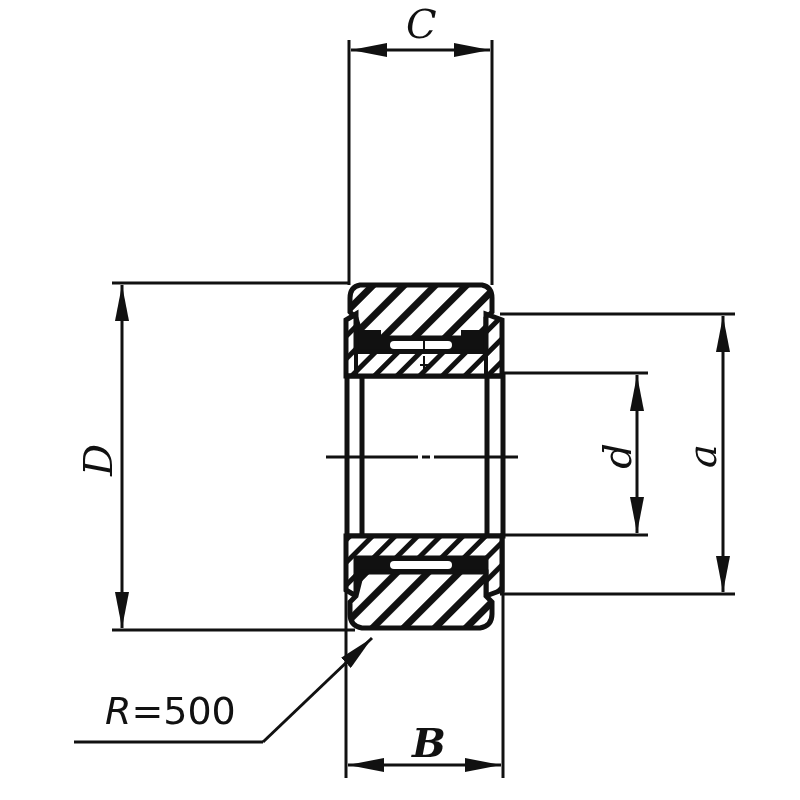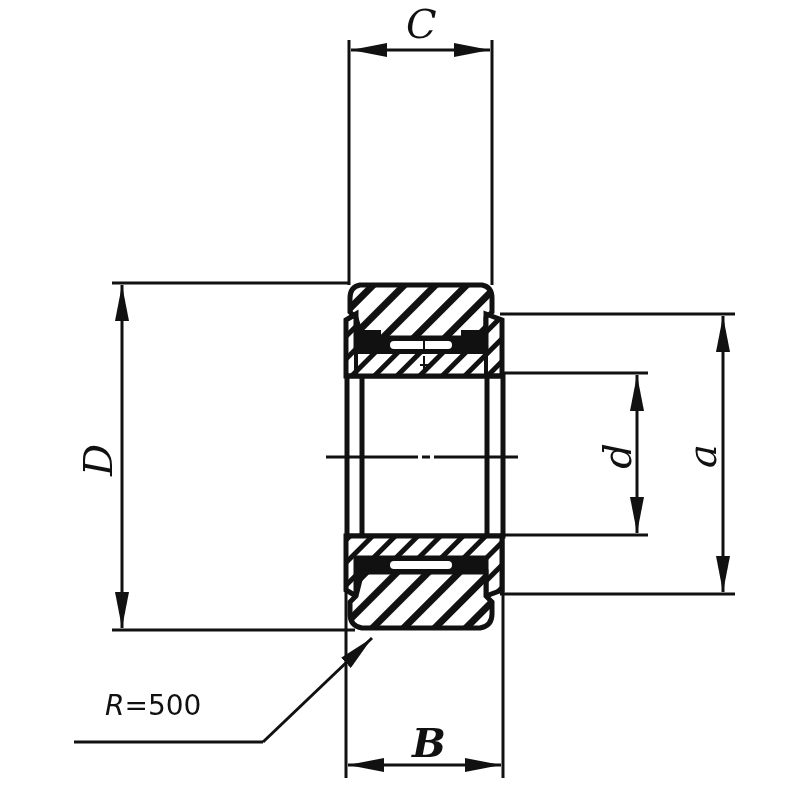--- a/index.html
+++ b/index.html
@@ -1,20 +1,20 @@
 <!DOCTYPE html>
 <html><head>
   <meta charset="utf-8">
   <style>
     html, body { margin: 0; padding: 0; background: #ffffff; }
     body { width: 800px; height: 800px; overflow: hidden; position: relative; }
     #drawing { position: absolute; left: 0; top: 0; width: 800px; height: 800px; }
     .lbl { position: absolute; font-family: "DejaVu Serif", serif; font-style: italic; color: #111; font-size: 40px; line-height: 1; }
     .lbl-rot { transform: rotate(-90deg); transform-origin: center center; }
-    .radius-note { position: absolute; left: 105px; top: 692px; font-family: "DejaVu Sans", sans-serif; font-size: 28px; color: #111; line-height: 1; white-space: nowrap; }
+    .radius-note { position: absolute; left: 105px; top: 692px; font-family: "DejaVu Sans", sans-serif; font-size: 38px; color: #111; line-height: 1; white-space: nowrap; }
     .radius-note .r { font-style: italic; }
   </style>
 </head>
 <body>
 
 <svg id="drawing" viewBox="0 0 800 800" xmlns="http://www.w3.org/2000/svg">
   <defs>
     <pattern id="hatch" patternUnits="userSpaceOnUse" width="22" height="22" patternTransform="rotate(45)">
       <rect width="22" height="22" fill="#fff"></rect>
       <rect x="0" y="0" width="7" height="22" fill="#111"></rect>

